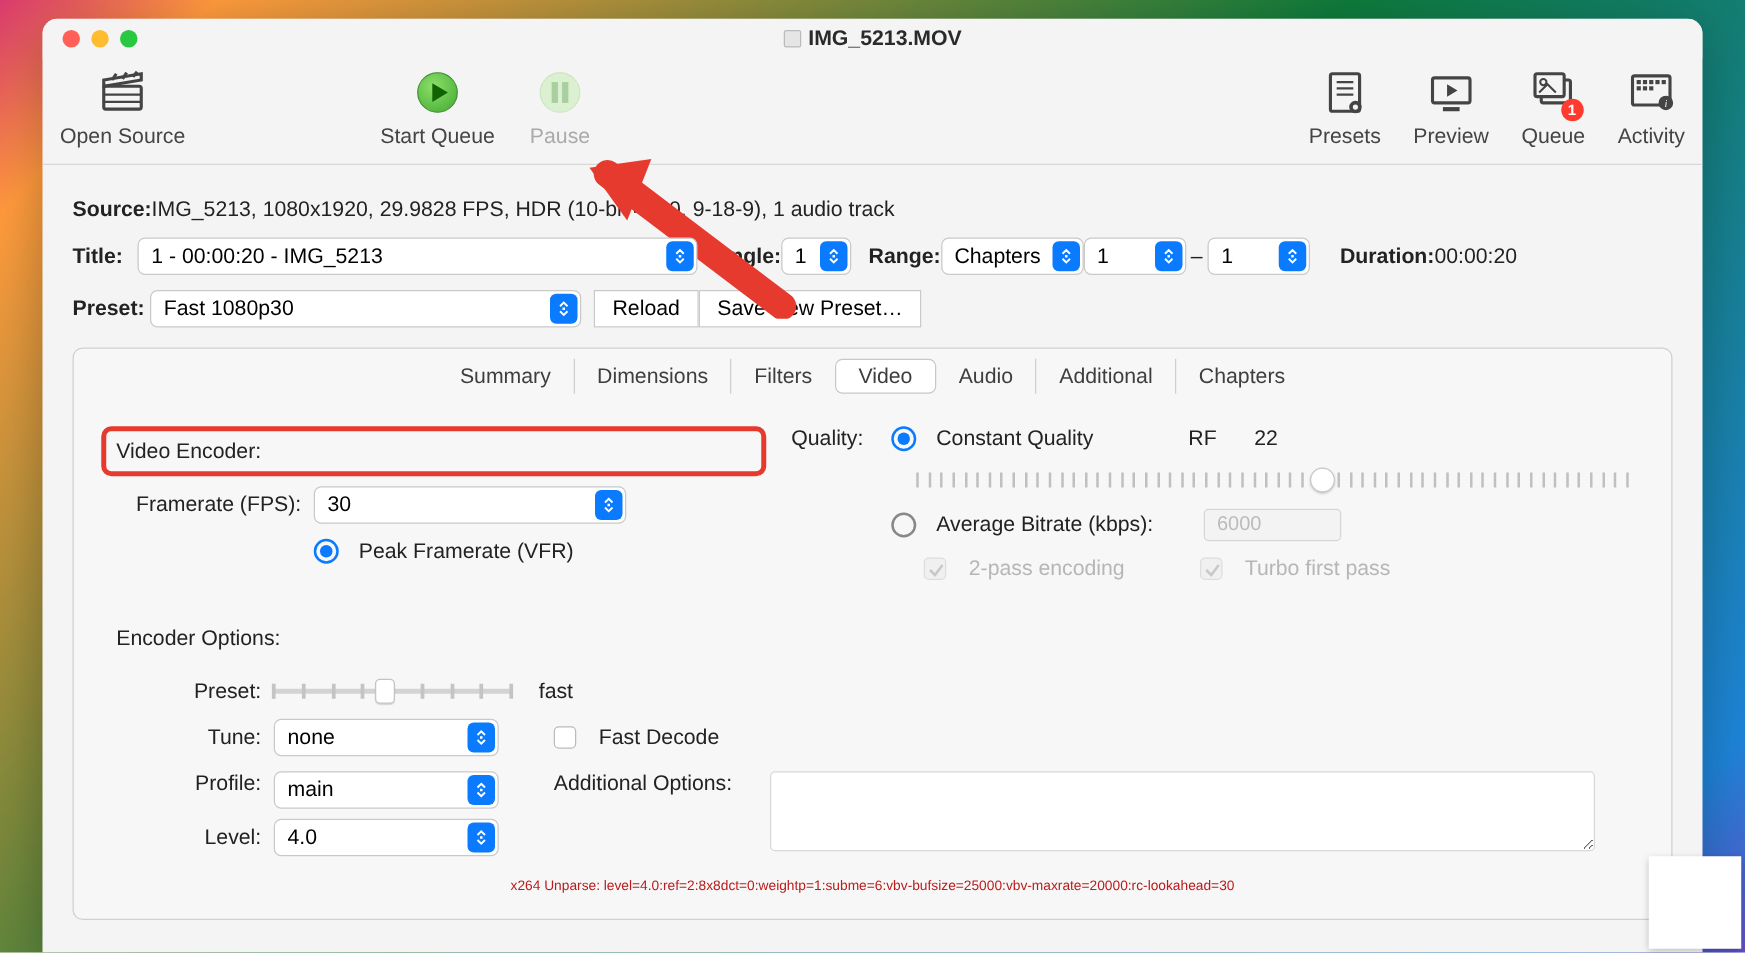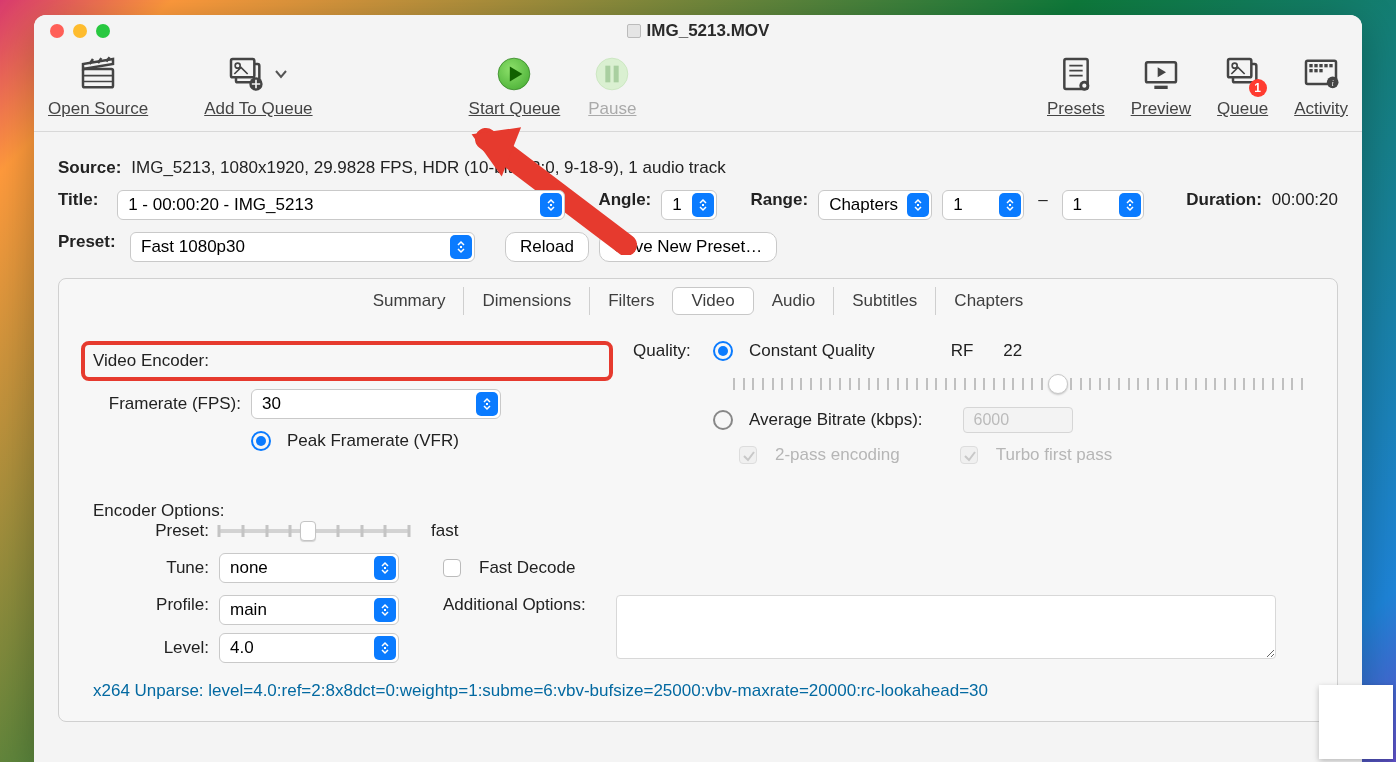--- a/index.html
+++ b/index.html
@@ -36,53 +36,53 @@
     position:absolute; left:0; right:0; text-align:center;
     font-weight:700; font-size:17px; color:#2a2a2a;
     display:flex; align-items:center; justify-content:center; gap:6px;
   }
   .doc-icon{width:14px;height:14px;background:#e5e5e5;border:1px solid #bbb;border-radius:2px;display:inline-block;}
   .toolbar {
     display:flex; align-items:flex-end; padding:6px 14px 12px;
     border-bottom:1px solid #d8d8d8;
   }
   .tool { display:flex; flex-direction:column; align-items:center; gap:4px; font-size:17px; color:#444; }
-  .tool .lbl{white-space:nowrap;text-decoration:underline;}
+  .tool .lbl{white-space:nowrap;}
   .tool.disabled{color:#aaa;}
   .icon-box{height:42px; display:flex; align-items:center; justify-content:center;}
   .icon-svg{width:40px;height:40px;}
   .tb-sep{width:72px;}
   .tb-flex{flex:1;}
   .right-tools{display:flex; gap:26px;}
   .play-btn svg circle:first-child{filter:drop-shadow(0 1px 1px rgba(0,0,0,.2));}
   .badge{position:absolute;right:-4px;bottom:-2px;background:#ff3b30;color:#fff;border-radius:50%;width:18px;height:18px;font-size:12px;font-weight:700;display:flex;align-items:center;justify-content:center;}
   .queue-wrap{position:relative;}
   .content{padding:14px 24px 0; overflow:auto;}
-  .row{display:flex;align-items:flex-start;gap:10px;margin:12px 0;}
+  .row{display:flex;align-items:center;margin:12px 0;}
   .lblb{font-weight:700;}
   .mac-select{
     appearance:none; border:1px solid #c9c9c9; border-radius:6px;
     padding:3px 30px 3px 10px; font-size:17px; background:#fff;
     height:30px; position:relative;
   }
   .sel-wrap{position:relative;display:inline-block;}
   .sel-wrap::after{
     content:""; position:absolute; right:3px; top:3px; bottom:3px; width:22px;
     background:#0a7bff; border-radius:5px;
   }
   .sel-wrap::before{
     content:""; position:absolute; right:9px; top:50%; transform:translateY(-50%);
     width:10px;height:14px; z-index:2;
     background:
       linear-gradient(#fff,#fff) center/2px 2px no-repeat;
   }
   .sel-chev{position:absolute;right:9px;top:50%;transform:translateY(-50%);z-index:3;pointer-events:none;}
   .sel-chev svg{display:block;}
   .mac-btn{
-    background:#fff;border:1px solid #c9c9c9;border-radius:10px;
+    background:#fff;border:1px solid #c9c9c9;border-radius:0;
     padding:3px 14px;font-size:17px;height:30px;
   }
   .dash{margin:0 4px;}
   .tab-panel{
     margin-top:16px; border:1px solid #d0d0d0; border-radius:8px;
     background:#f7f7f7; padding:0 0 20px;
   }
   .tabs{
     display:flex; justify-content:center; gap:0;
     padding-top:8px;
@@ -113,21 +113,21 @@
   .ticks .dots span{width:2px;height:12px;background:#c0c0c0;}
   .knob{position:absolute;top:50%;transform:translate(-50%,-50%);width:20px;height:20px;border-radius:50%;background:#fff;border:1px solid #c8c8c8;box-shadow:0 1px 2px rgba(0,0,0,.2);}
   .bitrate-in{width:110px;height:26px;border:1px solid #d6d6d6;background:#f3f3f3;color:#bbb;padding:2px 10px;font-size:16px;border-radius:4px;}
   .enc-section{margin-top:24px;}
   .enc-grid .fl{width:116px;text-align:right;}
   .preset-slider{position:relative;width:190px;height:20px;}
   .preset-slider .track{position:absolute;left:0;right:0;top:50%;height:4px;background:#d3d3d3;border-radius:2px;transform:translateY(-50%);}
   .preset-slider .det{position:absolute;top:50%;width:3px;height:12px;background:#c4c4c4;transform:translate(-50%,-50%);}
   .preset-slider .kn{position:absolute;top:50%;transform:translate(-50%,-50%);width:16px;height:20px;border-radius:4px;background:#fff;border:1px solid #c4c4c4;box-shadow:0 1px 1px rgba(0,0,0,.15);}
   .addl{width:660px;height:64px;border:1px solid #d8d8d8;background:#fff;border-radius:4px;}
-  .unparse{font-size:17px;color:#0369a1;margin-top:18px;}
+  .unparse{font-size:11px;color:#b91c1c;margin-top:18px;text-align:center;}
   .arrow{position:absolute;pointer-events:none;}
   .chevron-btn{display:inline-flex;align-items:center;justify-content:center;width:18px;height:38px;color:#555;}
   .white-box{position:absolute;right:3px;bottom:3px;width:74px;height:74px;background:#fff;box-shadow:0 2px 6px rgba(0,0,0,.25);}
 </style>
 </head>
 <body>
 
 <div class="window">
 
   <div class="titlebar">
@@ -147,38 +147,20 @@
       <div class="icon-box">
         <svg class="icon-svg" viewBox="0 0 48 48">
             <rect x="6" y="18" width="36" height="22" rx="2" fill="none" stroke="#444" stroke-width="3"></rect>
             <path d="M6 18 L42 12 L42 6 L6 12 Z" fill="none" stroke="#444" stroke-width="3"></path>
             <path d="M14 12 L18 6 M24 11 L28 5 M34 9 L38 4" stroke="#444" stroke-width="3"></path>
             <line x1="6" y1="26" x2="42" y2="26" stroke="#444" stroke-width="2"></line>
             <line x1="6" y1="33" x2="42" y2="33" stroke="#444" stroke-width="2"></line>
           </svg>
       </div>
       <span class="lbl">Open Source</span>
-    </div>
-    <div class="tool" style="margin-right:56px;">
-      <div class="icon-box" style="display:flex;align-items:center;gap:6px;">
-        <svg class="icon-svg" viewBox="0 0 48 48">
-            <rect x="12" y="12" width="28" height="22" rx="2" fill="none" stroke="#444" stroke-width="3"></rect>
-            <rect x="6" y="6" width="28" height="22" rx="2" fill="#f4f4f4" stroke="#444" stroke-width="3"></rect>
-            <circle cx="14" cy="14" r="3" fill="none" stroke="#444" stroke-width="2"></circle>
-            <path d="M10 24 L18 16 L26 24" fill="none" stroke="#444" stroke-width="2"></path>
-            <circle cx="36" cy="36" r="8" fill="#444"></circle>
-            <path d="M36 31v10M31 36h10" stroke="#f4f4f4" stroke-width="2"></path>
-          </svg>
-        <span class="chevron-btn">
-            <svg width="14" height="10" viewBox="0 0 14 10">
-              <path d="M2 2 L7 8 L12 2" fill="none" stroke="#555" stroke-width="2"></path>
-            </svg>
-          </span>
-      </div>
-      <span class="lbl">Add To Queue</span>
     </div>
     <div class="tb-sep"></div>
     <div class="tool play-btn" style="margin-right:28px;margin-left:28px;">
       <div class="icon-box">
         <svg class="icon-svg" viewBox="0 0 48 48">
           <defs>
               <radialGradient id="g1" cx="40%" cy="35%" r="70%">
                 <stop offset="0%" stop-color="#8de06a"></stop>
                 <stop offset="100%" stop-color="#4fb33a"></stop>
               </radialGradient>
@@ -335,21 +317,21 @@
       <button class="mac-btn">Save New Preset…</button>
     </div>
 
     <div class="tab-panel">
       <div class="tabs">
         <div class="tab sep-after">Summary</div>
         <div class="tab sep-after">Dimensions</div>
         <div class="tab">Filters</div>
         <div class="tab active">Video</div>
         <div class="tab sep-after">Audio</div>
-        <div class="tab sep-after">Subtitles</div>
+        <div class="tab sep-after">Additional</div>
         <div class="tab">Chapters</div>
       </div>
 
       <div class="inner">
         <div class="video-grid">
 
           <div>
             <div class="highlight-box">
               <span class="fl">Video Encoder:</span>
             </div>
@@ -469,21 +451,21 @@
                 <svg width="16" height="16" viewBox="0 0 16 16" style="margin:1px;">
                     <path d="M3 8 L7 12 L13 4" fill="none" stroke="#c8c8c8" stroke-width="2"></path>
                   </svg>
               </span>
               <span class="dis-text">Turbo first pass</span>
             </div>
           </div>
         </div>
 
         <div class="enc-section">
-          <div style="margin-bottom:0;">Encoder Options:</div>
+          <div style="margin-bottom:22px;">Encoder Options:</div>
           <div class="enc-grid">
             <div class="fldrow">
               <span class="fl">Preset:</span>
               <div class="preset-slider">
                 <div class="track"></div>
                 <div class="det" style="left:0%"></div>
                   <div class="det" style="left:12.5%"></div>
                   <div class="det" style="left:25%"></div>
                   <div class="det" style="left:37.5%"></div>
                   <div class="det" style="left:50%"></div>

